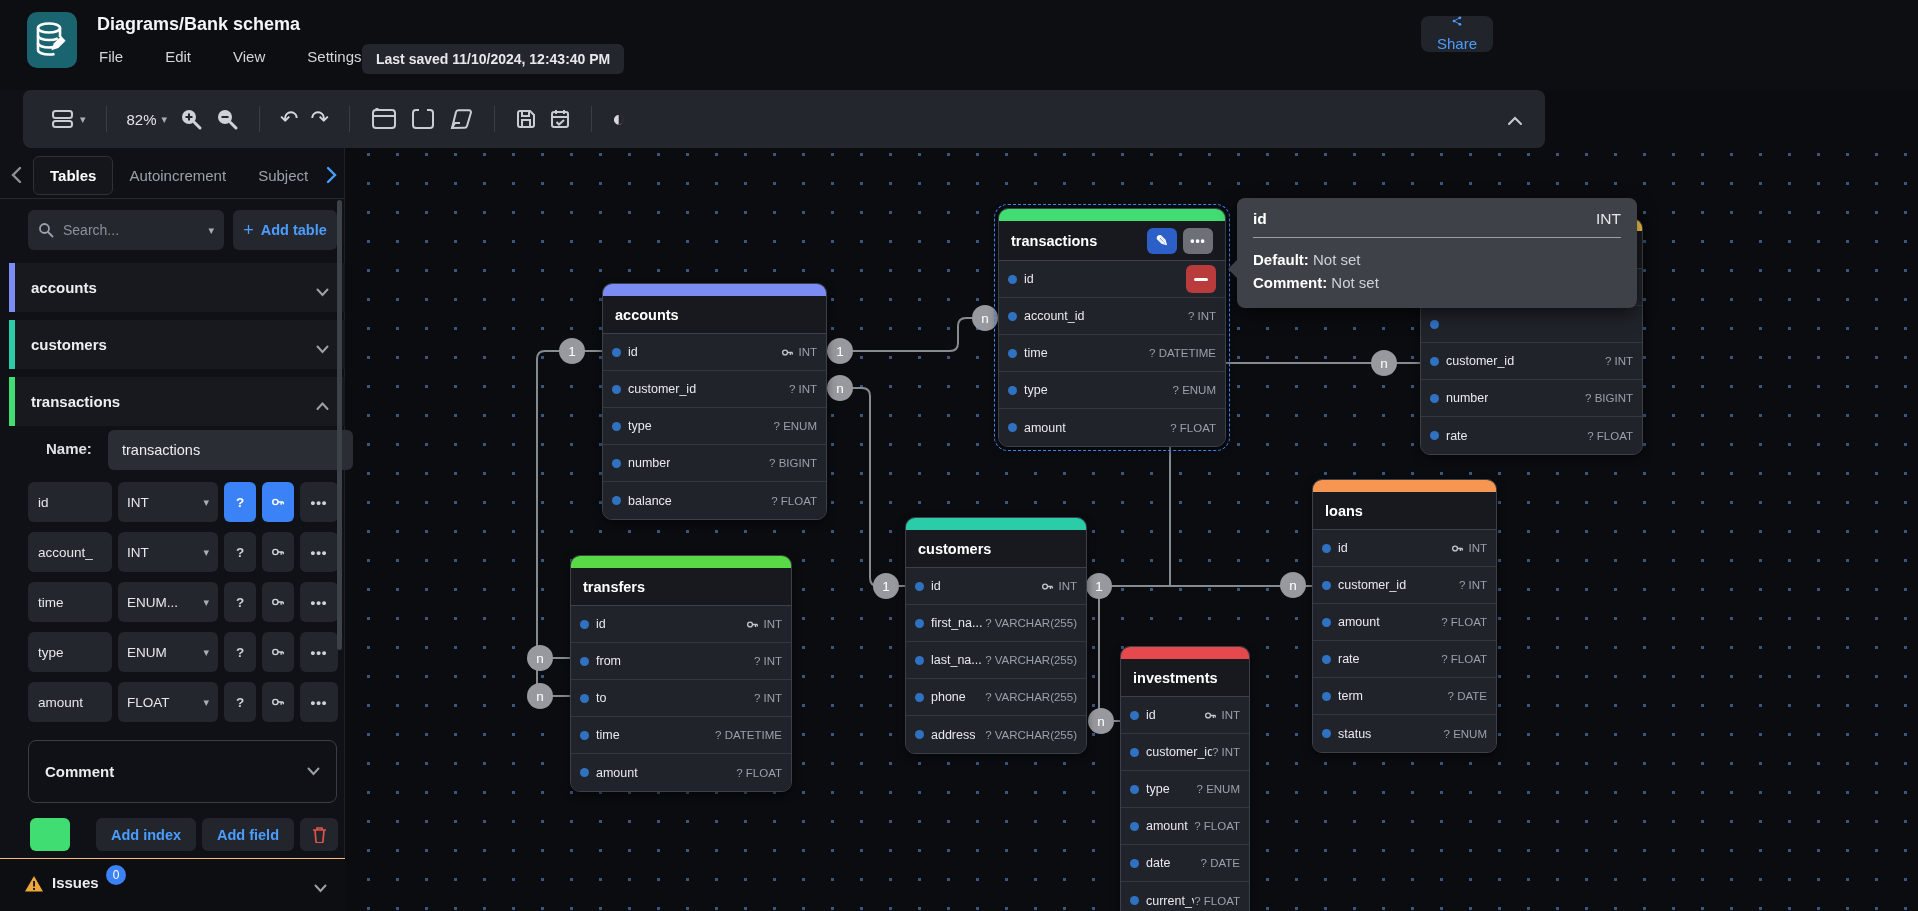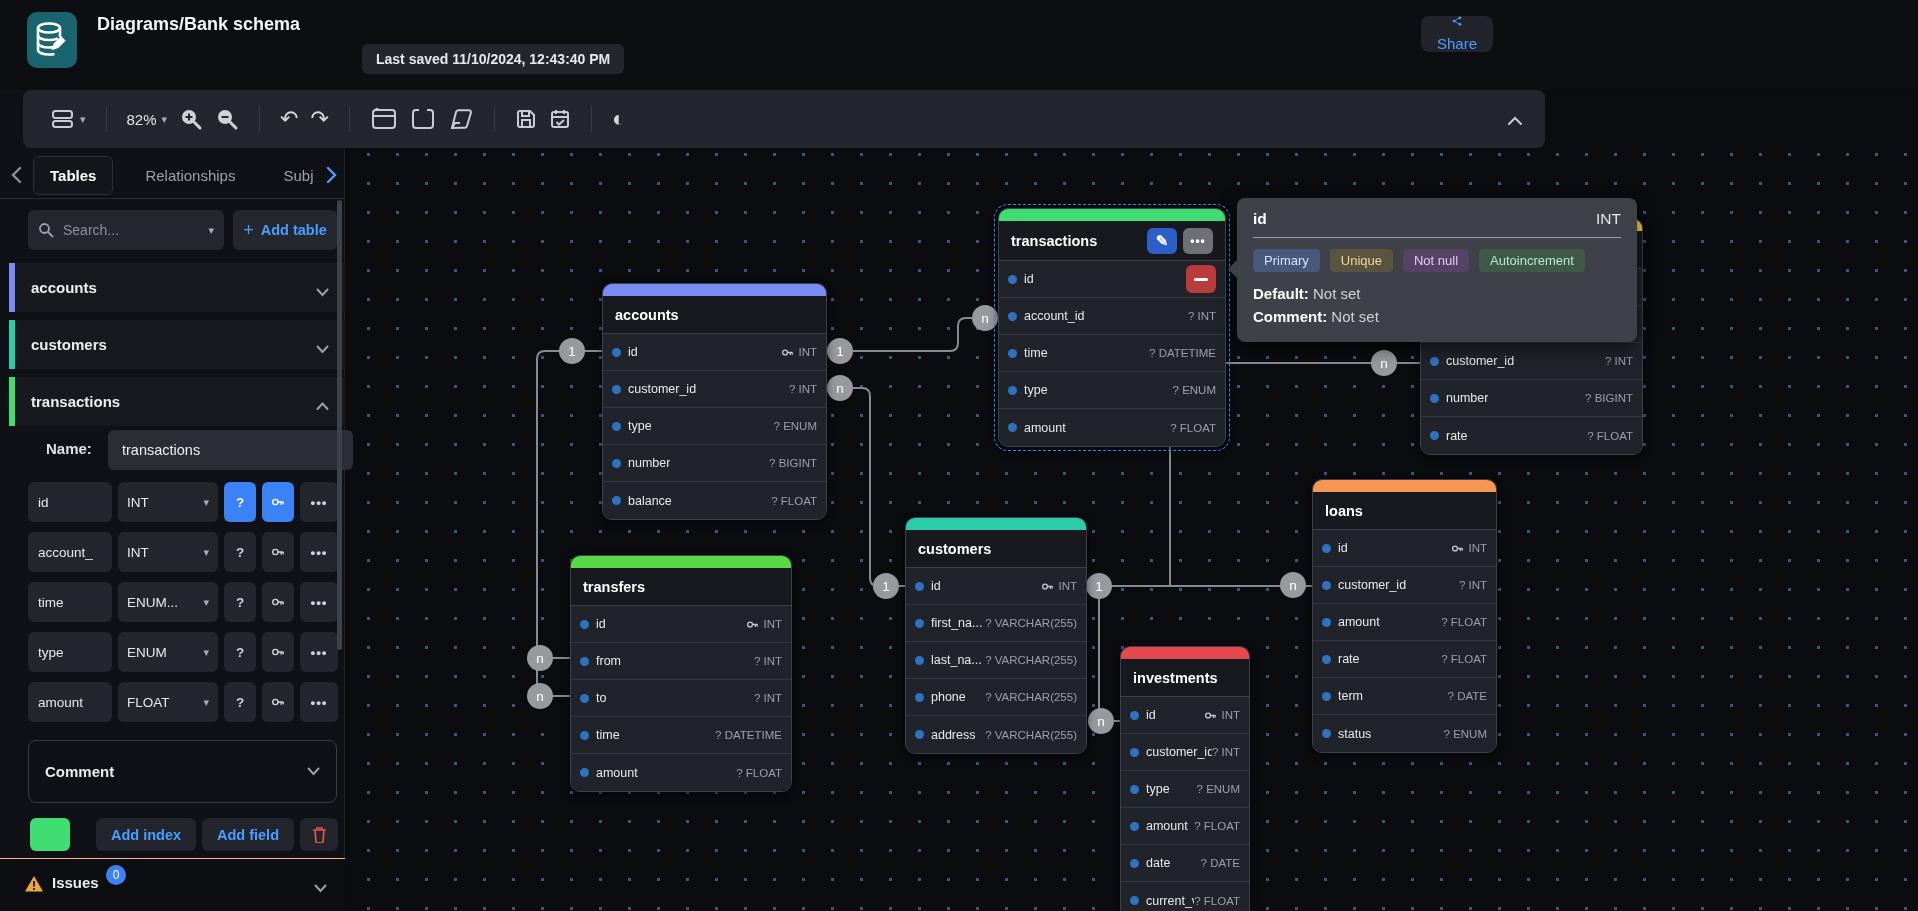--- a/index.html
+++ b/index.html
@@ -28,21 +28,21 @@
   .tb-glyph { font-size:22px; color:#d6d8db; line-height:1; }
   .zoom-label { font-size:15px; color:#e2e4e8; }
   .tb-chevron-up { position:absolute; right:22px; top:22px; }
 
   
   .sidebar { position:absolute; left:0; top:90px; width:345px; height:821px; background:#0f1116; z-index:25;
              border-right:1px solid #1f2127; }
   .tabs { position:absolute; left:0; top:62px; width:345px; height:47px; border-bottom:1px solid #26282e; }
   .tabs .back { position:absolute; left:10px; top:14px; }
   .tabs-strip { position:absolute; left:33px; top:0; width:280px; height:47px; display:flex; align-items:center;
-                gap:16px; overflow:hidden; }
+                gap:0; overflow:hidden; }
   .tab { font-size:15px; color:#9ba1a9; padding:10px 16px; white-space:nowrap; }
   .tab.active { color:#ffffff; font-weight:700; background:#14161b; border:1px solid #2e3138; border-radius:6px; }
   .tabs .fwd { position:absolute; right:8px; top:14px; }
 
   .search-row { position:absolute; left:0; top:120px; width:345px; height:40px; }
   .search-box { position:absolute; left:28px; top:0; width:196px; height:40px; background:#25272e; border-radius:6px;
                 display:flex; align-items:center; padding:0 10px; gap:9px; }
   .search-box .ph { color:#8b9199; font-size:14px; flex:1; }
   .add-table-btn { position:absolute; left:233px; top:0; width:104px; height:40px; background:#25272e; border-radius:6px;
                    display:flex; align-items:center; justify-content:center; gap:7px; color:#4b9dff; font-size:14.5px; font-weight:700; }
@@ -496,44 +496,45 @@
       </div>
     </div>
   </div>
 
 <div class="popup" id="popup" style="left: 1237px; top: 198px; width: 400px;">
   <div class="ptitle">
     <span>id</span>
     <span class="ptype">INT</span>
   </div>
   <hr>
-  <div class="badges" id="popupBadges">
-      <span class="badge" style="background: rgb(70, 89, 122); color: rgb(211, 226, 247);">Primary</span>
-      <span class="badge" style="background: rgb(90, 83, 64); color: rgb(234, 217, 160);">Unique</span>
-      <span class="badge" style="background: rgb(84, 67, 100); color: rgb(224, 203, 240);">Not null</span>
-      <span class="badge" style="background: rgb(63, 88, 71); color: rgb(188, 231, 200);">Autoincrement</span>
-    </div>
   <div class="pline">
     <b>Default:</b> <span>Not set</span>
   </div>
   <div class="pline">
     <b>Comment:</b> <span>Not set</span>
   </div>
 </div>
 
 <div class="header">
   <div class="logo">
     <svg width="34" height="38" viewBox="0 0 34 38">
       <ellipse cx="14" cy="7" rx="11" ry="4.5" fill="none" stroke="#fff" stroke-width="2.6"></ellipse>
       <path d="M3 7 V29 c0 2.5 5 4.5 11 4.5 2 0 4-.2 5.5-.6 M25 7 V16" fill="none" stroke="#fff" stroke-width="2.6"></path>
       <path d="M3 14.5 c0 2.5 5 4.5 11 4.5 3.5 0 6.8-.7 8.8-1.7 M3 22 c0 2.5 5 4.5 11 4.5 1.6 0 3.2-.15 4.6-.4" fill="none" stroke="#fff" stroke-width="2.6"></path>
       <path d="M20 33 l2.5-7.5 8-8 5 5 -8 8 z" fill="#fff" transform="translate(-2,-1) scale(0.92)"></path>
     </svg>
   </div>
   <div class="app-title">Diagrams/Bank schema</div>
+  <div class="menubar" id="menubar">
+      <span>File</span>
+      <span>Edit</span>
+      <span>View</span>
+      <span>Settings</span>
+      <span>Help</span>
+    </div>
   <div class="saved-chip">Last saved 11/10/2024, 12:43:40 PM</div>
   <div class="share-btn">
     <svg width="16" height="16" viewBox="0 0 16 16">
       <circle cx="3.2" cy="8" r="2.2" fill="#4b9dff"></circle>
         <circle cx="12.6" cy="2.8" r="2.2" fill="#4b9dff"></circle>
         <circle cx="12.6" cy="13.2" r="2.2" fill="#4b9dff"></circle>
       <path d="M3.2 8 L12.6 2.8 M3.2 8 L12.6 13.2" stroke="#4b9dff" stroke-width="1.4"></path>
     </svg>
     <span>Share</span>
   </div>
@@ -621,21 +622,21 @@
 
 <div class="sidebar">
   <div class="tabs">
     <span class="back">
       <svg width="12" height="18" viewBox="0 0 12 18">
         <path d="M10 2 L3 9 L10 16" fill="none" stroke="#8b9199" stroke-width="2.4" stroke-linecap="round"></path>
       </svg>
     </span>
     <div class="tabs-strip" id="tabsStrip">
         <span class="tab active">Tables</span>
-        <span class="tab">Relationships</span>
+        <span class="tab">Autoincrement</span>
         <span class="tab">Subject ar</span>
       </div>
     <span class="fwd">
       <svg width="12" height="18" viewBox="0 0 12 18">
         <path d="M3 2 L10 9 L3 16" fill="none" stroke="#4b9dff" stroke-width="2.4" stroke-linecap="round"></path>
       </svg>
     </span>
   </div>
 
   <div class="search-row">

